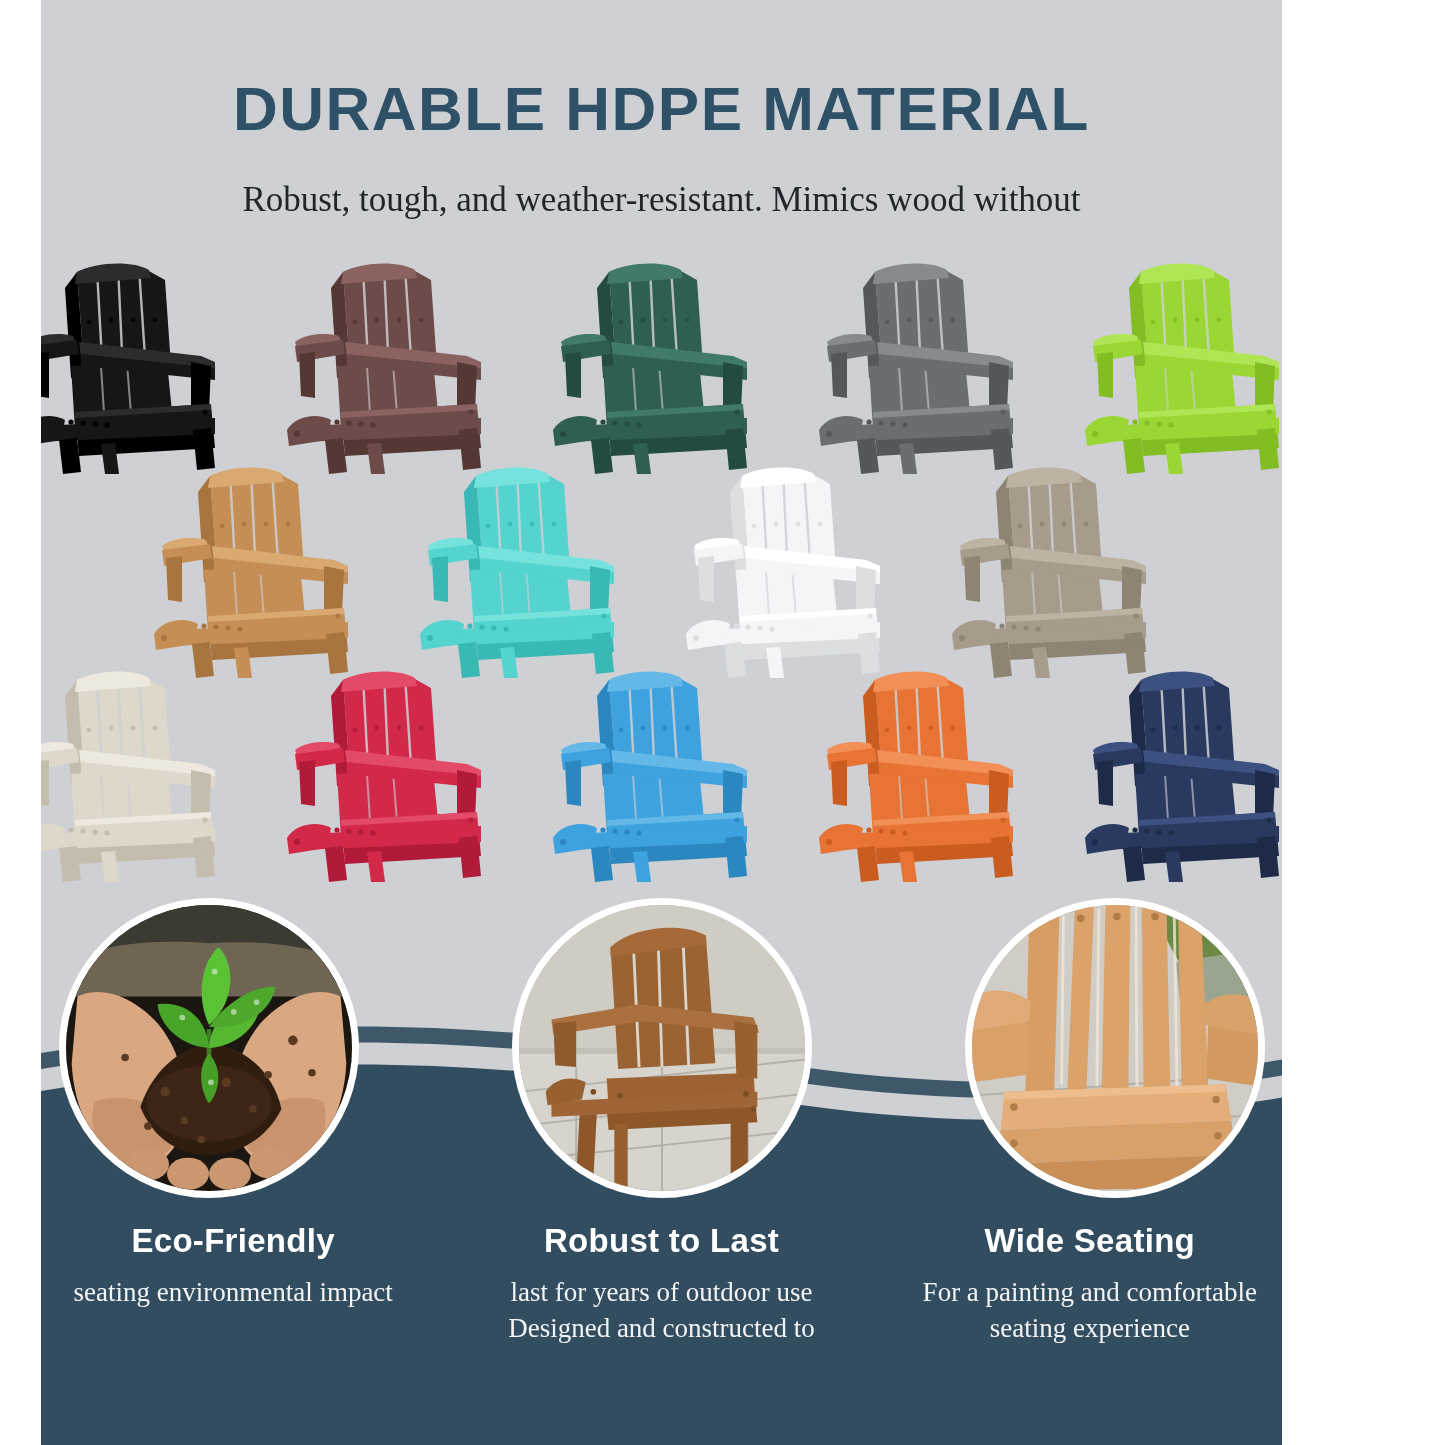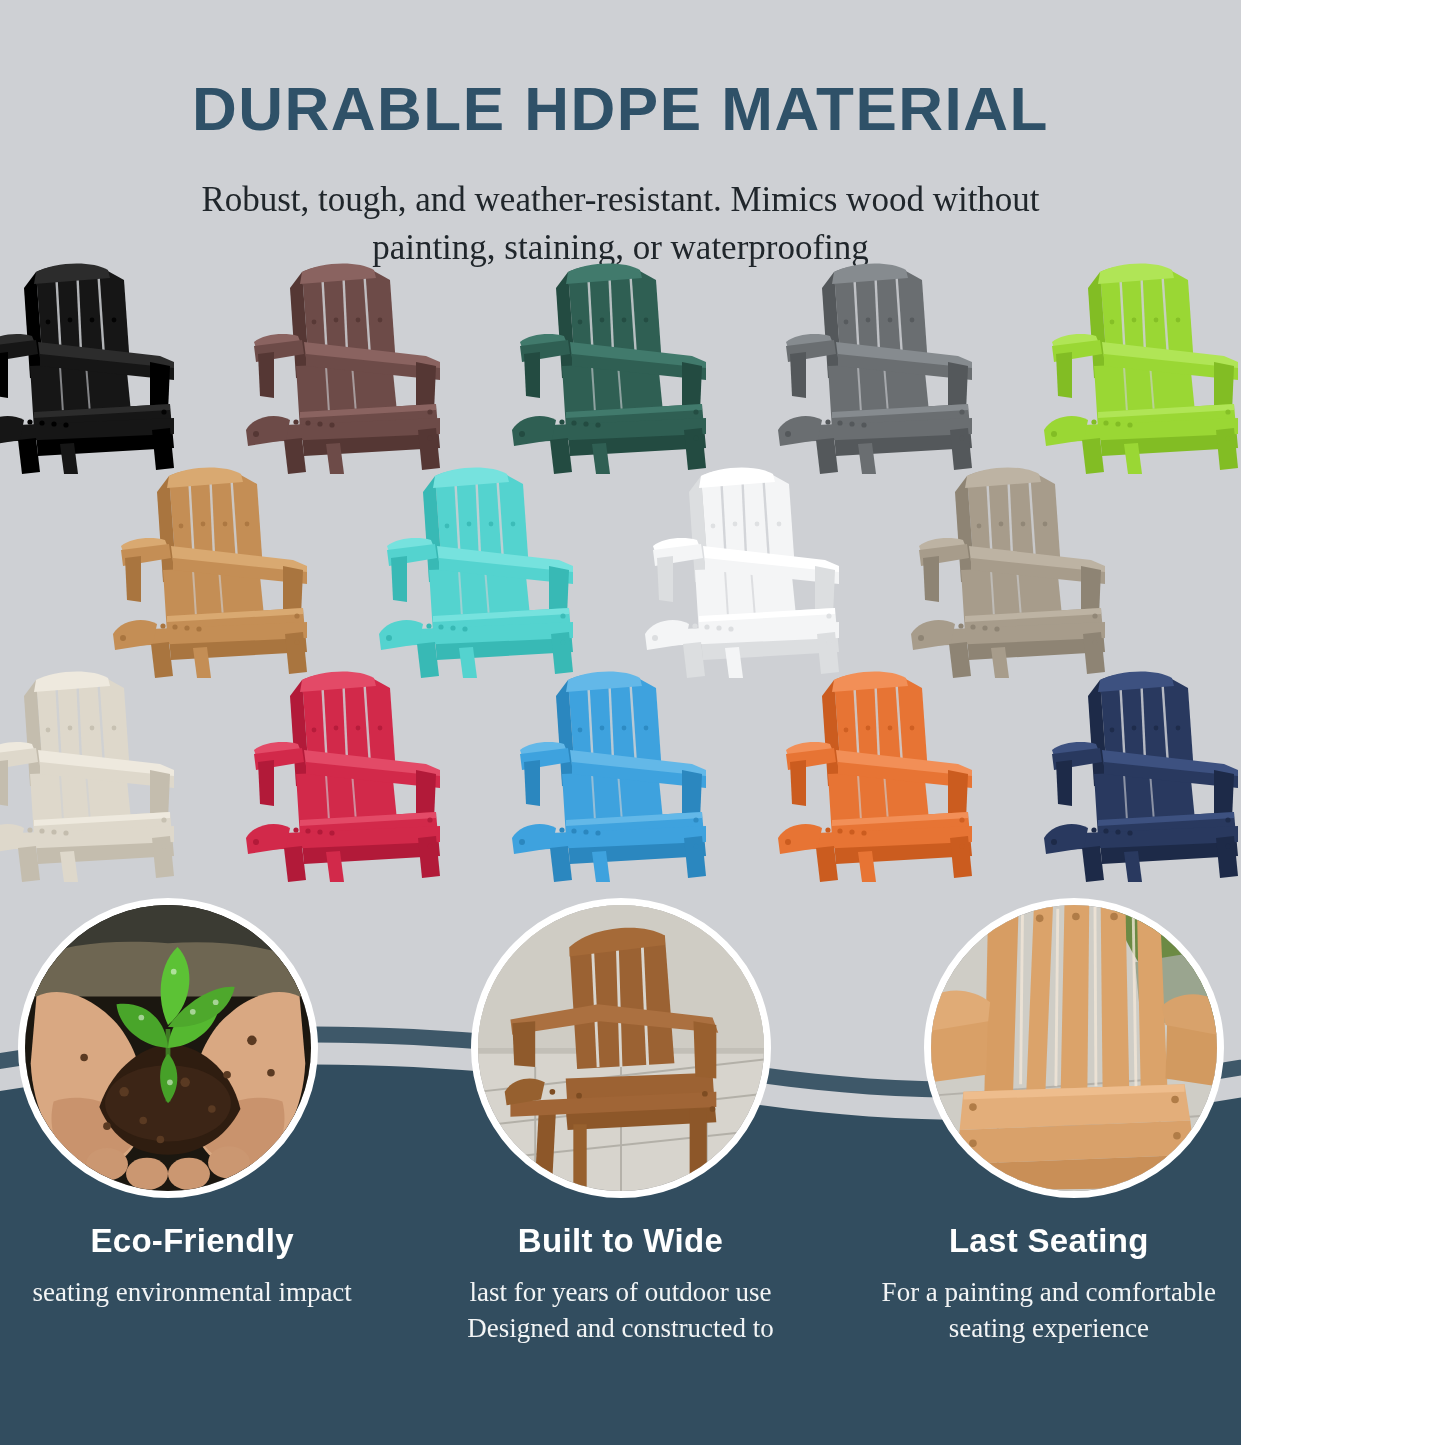--- a/index.html
+++ b/index.html
@@ -8,20 +8,21 @@
     width:1445px; height:1445px;
     overflow:hidden;
     font-family:"Liberation Sans", sans-serif;
   }
 
   #page{
     position:relative;
     width:1241px; height:1445px;
     background:#ced0d4;
     overflow:hidden;
+    margin-left:41px;
   }
 
   
   .header{
     position:absolute; top:0; left:0; width:100%;
     text-align:center;
     padding-top:78px;
   }
   .title{
     font-family:"Liberation Sans", sans-serif;
@@ -124,21 +125,20 @@
 </style>
 </head>
 <body>
 
 <div id="page">
 
   <div class="header">
     <div class="title">DURABLE HDPE MATERIAL</div>
     <div class="subtitle">
       <div>Robust, tough, and weather-resistant. Mimics wood without</div>
-      <div>painting, staining, or waterproofing</div>
     </div>
   </div>
 
   <div class="chair-grid">
     <div class="chair-row r1" id="row-0">
         <div class="chair-cell">
           <div class="chair">
   <svg viewBox="0 0 230 212">
 
     <path d="M62,10 C76,2 116,0 132,8 L150,18 L156,104 L70,118 Z" fill="#161616"></path>
@@ -1122,28 +1122,28 @@
   </div>
 
   <div class="features">
     <div class="feature">
       <div class="feature-title">Eco-Friendly</div>
       <div class="feature-text">
         <div>seating environmental impact</div>
       </div>
     </div>
     <div class="feature">
-      <div class="feature-title">Built to Wide</div>
+      <div class="feature-title">Robust to Last</div>
       <div class="feature-text">
         <div>last for years of outdoor use</div>
         <div>Designed and constructed to</div>
       </div>
     </div>
     <div class="feature">
-      <div class="feature-title">Last Seating</div>
+      <div class="feature-title">Wide Seating</div>
       <div class="feature-text">
         <div>For a painting and comfortable</div>
         <div>seating experience</div>
       </div>
     </div>
   </div>
 
 </div>
 
 </body></html>

